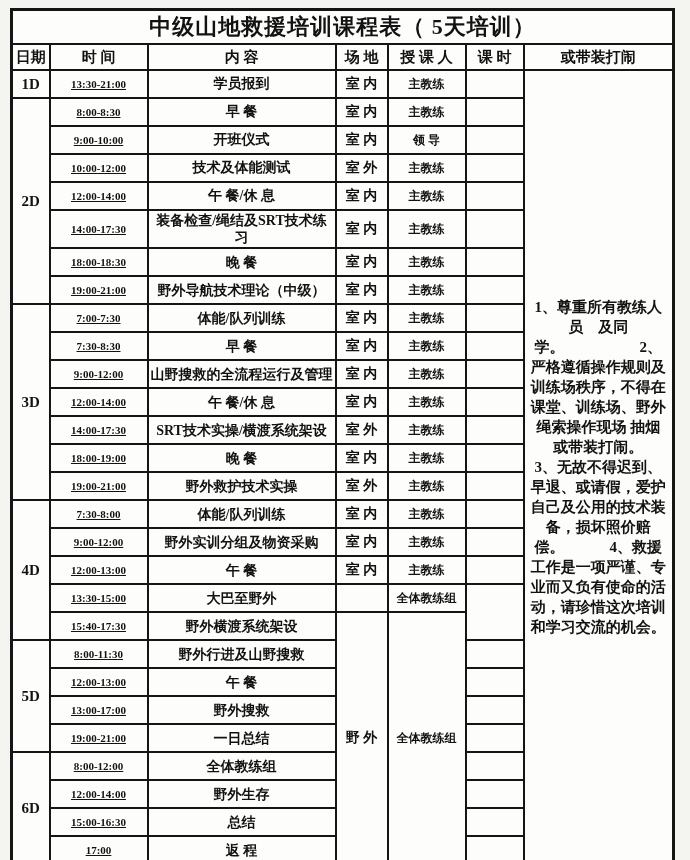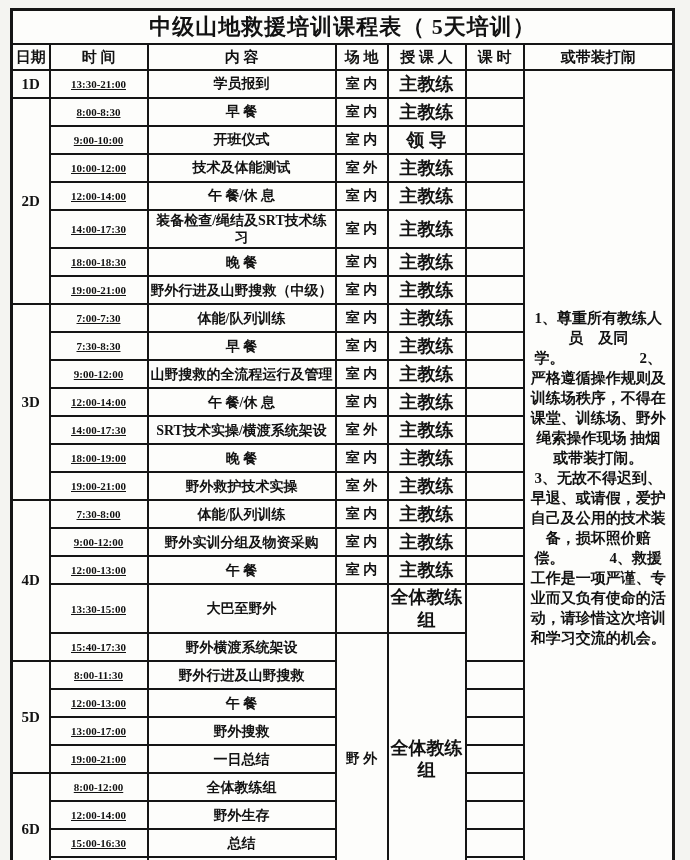--- a/index.html
+++ b/index.html
@@ -25,21 +25,21 @@
     padding:1px 2px;
     overflow:hidden;
   }
   td.title-cell{font-size:22px;height:28px;letter-spacing:1px;}
   tr.hdr td{font-size:15px;height:22px;}
   tr.s-row td{height:24px;}
   td.c-day{font-size:15px;margin-top:36px;}
   td.c-time{font-size:11px;letter-spacing:0px;text-decoration:underline;}
   td.c-content{font-size:14px;line-height:1.22;padding:1px 4px;}
   td.c-venue{font-size:14px;padding:1px 3px;}
-  td.c-instr{font-size:18px;line-height:1.25;padding:1px 6px;}
+  td.c-instr{font-size:12px;line-height:1.25;padding:1px 6px;}
   td.c-hours{font-size:14px;}
   td.c-disc{
     font-size:15px;
     line-height:20px;
     text-align:left;
     vertical-align:middle;
     white-space:pre-wrap;
     word-break:break-all;
     padding:58px 3px 4px 4px;
   }
@@ -134,21 +134,21 @@
         </tr>
         <tr class="s-row">
           <td class="c-time">18:00-18:30</td>
           <td class="c-content">晚 餐</td>
           <td class="c-venue">室 内</td>
           <td class="c-instr">主教练</td>
           <td class="c-hours"></td>
         </tr>
         <tr class="s-row">
           <td class="c-time">19:00-21:00</td>
-          <td class="c-content">野外行进及山野搜救（中级）</td>
+          <td class="c-content">野外导航技术理论（中级）</td>
           <td class="c-venue">室 内</td>
           <td class="c-instr">主教练</td>
           <td class="c-hours"></td>
         </tr>
         <tr class="s-row">
           <td class="c-day" rowspan="7">3D</td>
           <td class="c-time">7:00-7:30</td>
           <td class="c-content">体能/队列训练</td>
           <td class="c-venue">室 内</td>
           <td class="c-instr">主教练</td>

